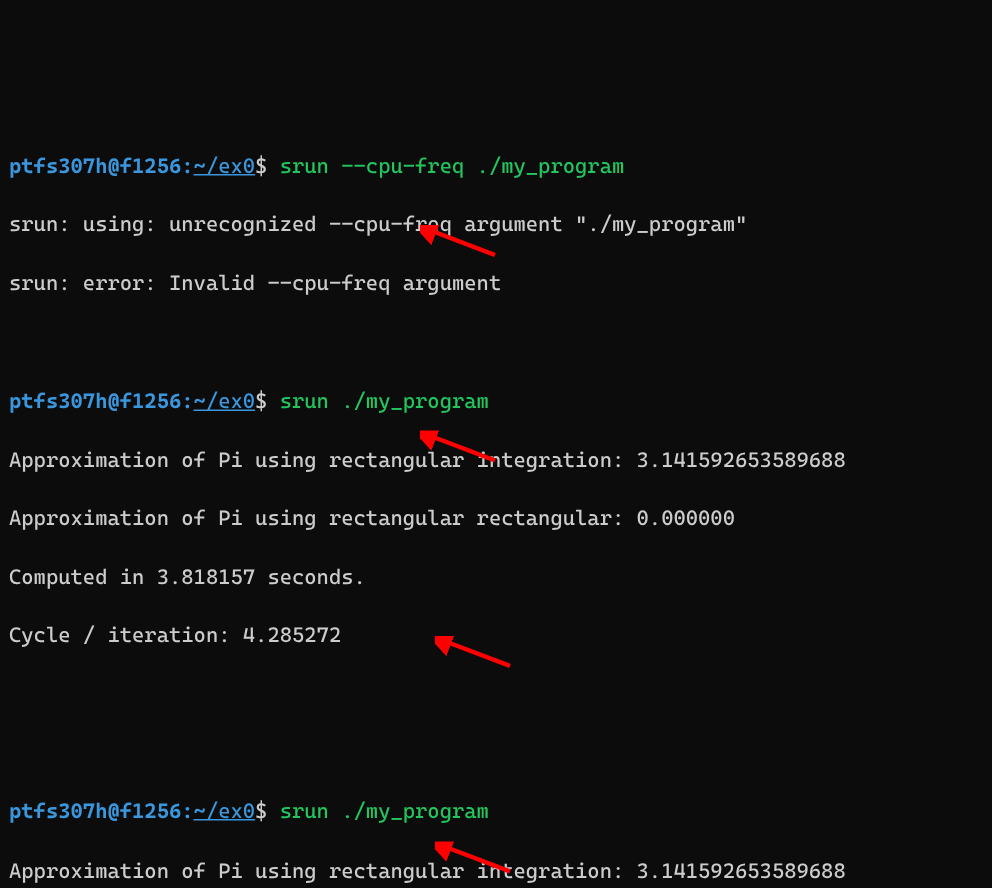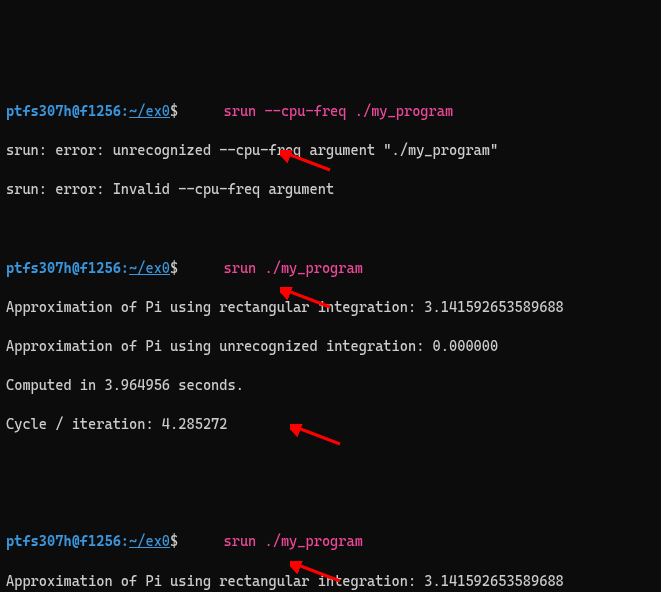--- a/index.html
+++ b/index.html
@@ -12,45 +12,45 @@
       padding: 4px 6px;
       width: 661px;
       position: relative;
       white-space: pre;
       overflow: hidden;
     }
     .line { white-space: pre; position: relative; }
     .prompt-user { color: #3a96dd; font-weight: bold; }
     .prompt-path { color: #3a96dd; text-decoration: underline; }
     .prompt-dollar { color: #cccccc; }
-    .cmd { color: #ec4899; margin-left: 37px; }
+    .cmd { color: #22c55e; }
     .blank { height: 19px; }
     .arrow {
       position: absolute;
       width: 55px;
       height: 22px;
       pointer-events: none;
       z-index: 10;
     }
   </style>
 </head>
 <body>
 
 
 
 
 <div class="line"><span class="prompt-user">ptfs307h@f1256</span><span class="prompt-user">:</span><span class="prompt-path">~/ex0</span><span class="prompt-dollar">$</span><span> </span><span class="cmd">srun --cpu-freq ./my_program</span></div>
-<div class="line">srun: error: unrecognized --cpu-freq argument "./my_program"</div>
+<div class="line">srun: using: unrecognized --cpu-freq argument "./my_program"</div>
 <div class="line">srun: error: Invalid --cpu-freq argument</div>
 
 
 <div class="line"><span class="prompt-user">ptfs307h@f1256</span><span class="prompt-user">:</span><span class="prompt-path">~/ex0</span><span class="prompt-dollar">$</span><span> </span><span class="cmd">srun ./my_program</span></div>
 <div class="line">Approximation of Pi using rectangular integration: 3.141592653589688</div>
-<div class="line">Approximation of Pi using unrecognized integration: 0.000000</div>
-<div class="line">Computed in 3.964956 seconds.</div>
+<div class="line">Approximation of Pi using rectangular rectangular: 0.000000</div>
+<div class="line">Computed in 3.818157 seconds.</div>
 <div class="line">Cycle / iteration: 4.285272</div>
 <div class="blank"></div>
 
 
 <div class="line"><span class="prompt-user">ptfs307h@f1256</span><span class="prompt-user">:</span><span class="prompt-path">~/ex0</span><span class="prompt-dollar">$</span><span> </span><span class="cmd">srun ./my_program</span></div>
 <div class="line">Approximation of Pi using rectangular integration: 3.141592653589688</div>
 
 
 
 

